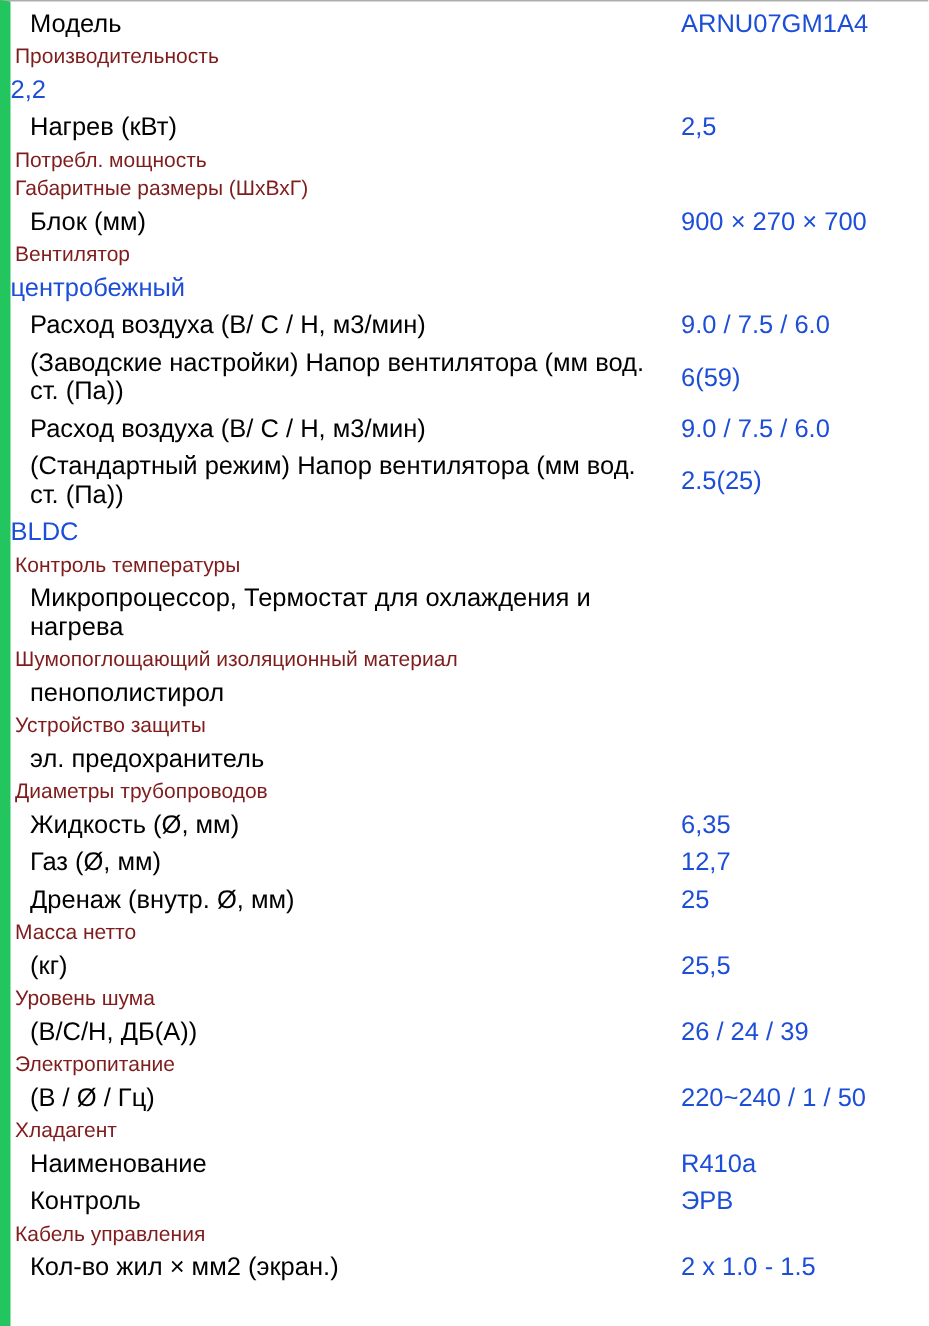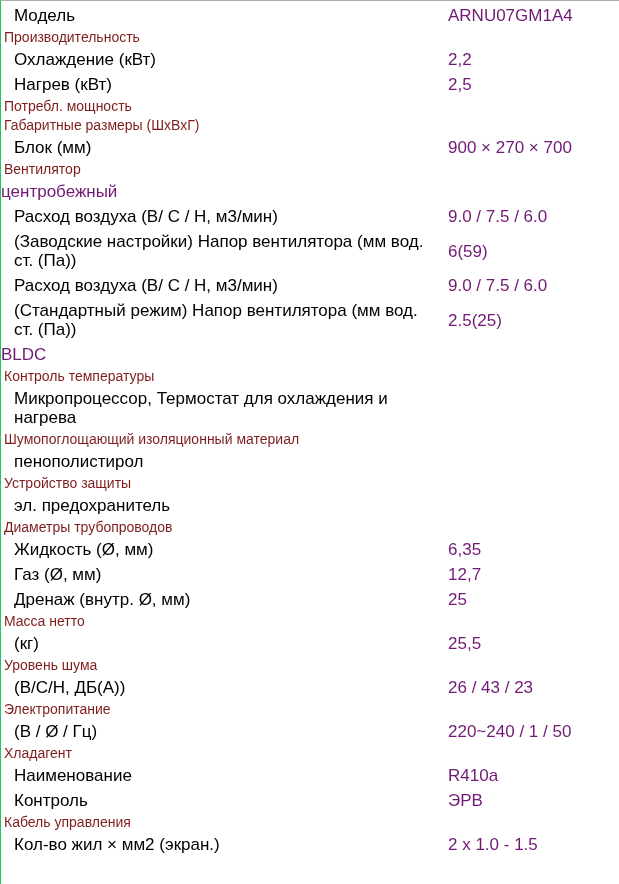--- a/index.html
+++ b/index.html
@@ -7,41 +7,41 @@
   body {
     width: 619px;
     font-family: "Liberation Sans", sans-serif;
     color: #000000;
   }
   .spec-table {
     width: 619px;
     min-height: 884px;
     background: #ffffff;
     border-top: 1px solid #adadad;
-    border-left: 1px solid #22c55e;
+    border-left: 7px solid #22c55e;
     padding-top: 2px;
   }
   .row {
     display: flex;
     align-items: center;
     padding: 3px 0;
   }
   .row .label {
     flex: 0 0 447px;
     padding-left: 13px;
     padding-right: 8px;
     font-size: 17px;
     line-height: 19px;
     color: #000000;
   }
   .row .value {
     flex: 1 1 auto;
     font-size: 17px;
     line-height: 19px;
-    color: #701a75;
+    color: #1d4ed8;
     white-space: nowrap;
   }
   .section-header {
     font-size: 14px;
     line-height: 15px;
     padding: 2px 6px 2px 3px;
     color: #7f1d1d;
   }
 </style>
 </head>
@@ -49,21 +49,20 @@
 
 <div class="spec-table" id="spec-table">
   <div class="row">
     <div class="label">Модель</div>
     <div class="value">ARNU07GM1A4</div>
   </div>
 
   <div class="section-header">Производительность</div>
 
   <div class="row">
-    <div class="label">Охлаждение (кВт)</div>
     <div class="value">2,2</div>
   </div>
 
   <div class="row">
     <div class="label">Нагрев (кВт)</div>
     <div class="value">2,5</div>
   </div>
 
   <div class="section-header">Потребл. мощность</div>
 
@@ -147,21 +146,21 @@
 
   <div class="row">
     <div class="label">(кг)</div>
     <div class="value">25,5</div>
   </div>
 
   <div class="section-header">Уровень шума</div>
 
   <div class="row">
     <div class="label">(В/С/Н, ДБ(А))</div>
-    <div class="value">26 / 43 / 23</div>
+    <div class="value">26 / 24 / 39</div>
   </div>
 
   <div class="section-header">Электропитание</div>
 
   <div class="row">
     <div class="label">(В / Ø / Гц)</div>
     <div class="value">220~240 / 1 / 50</div>
   </div>
 
   <div class="section-header">Хладагент</div>

